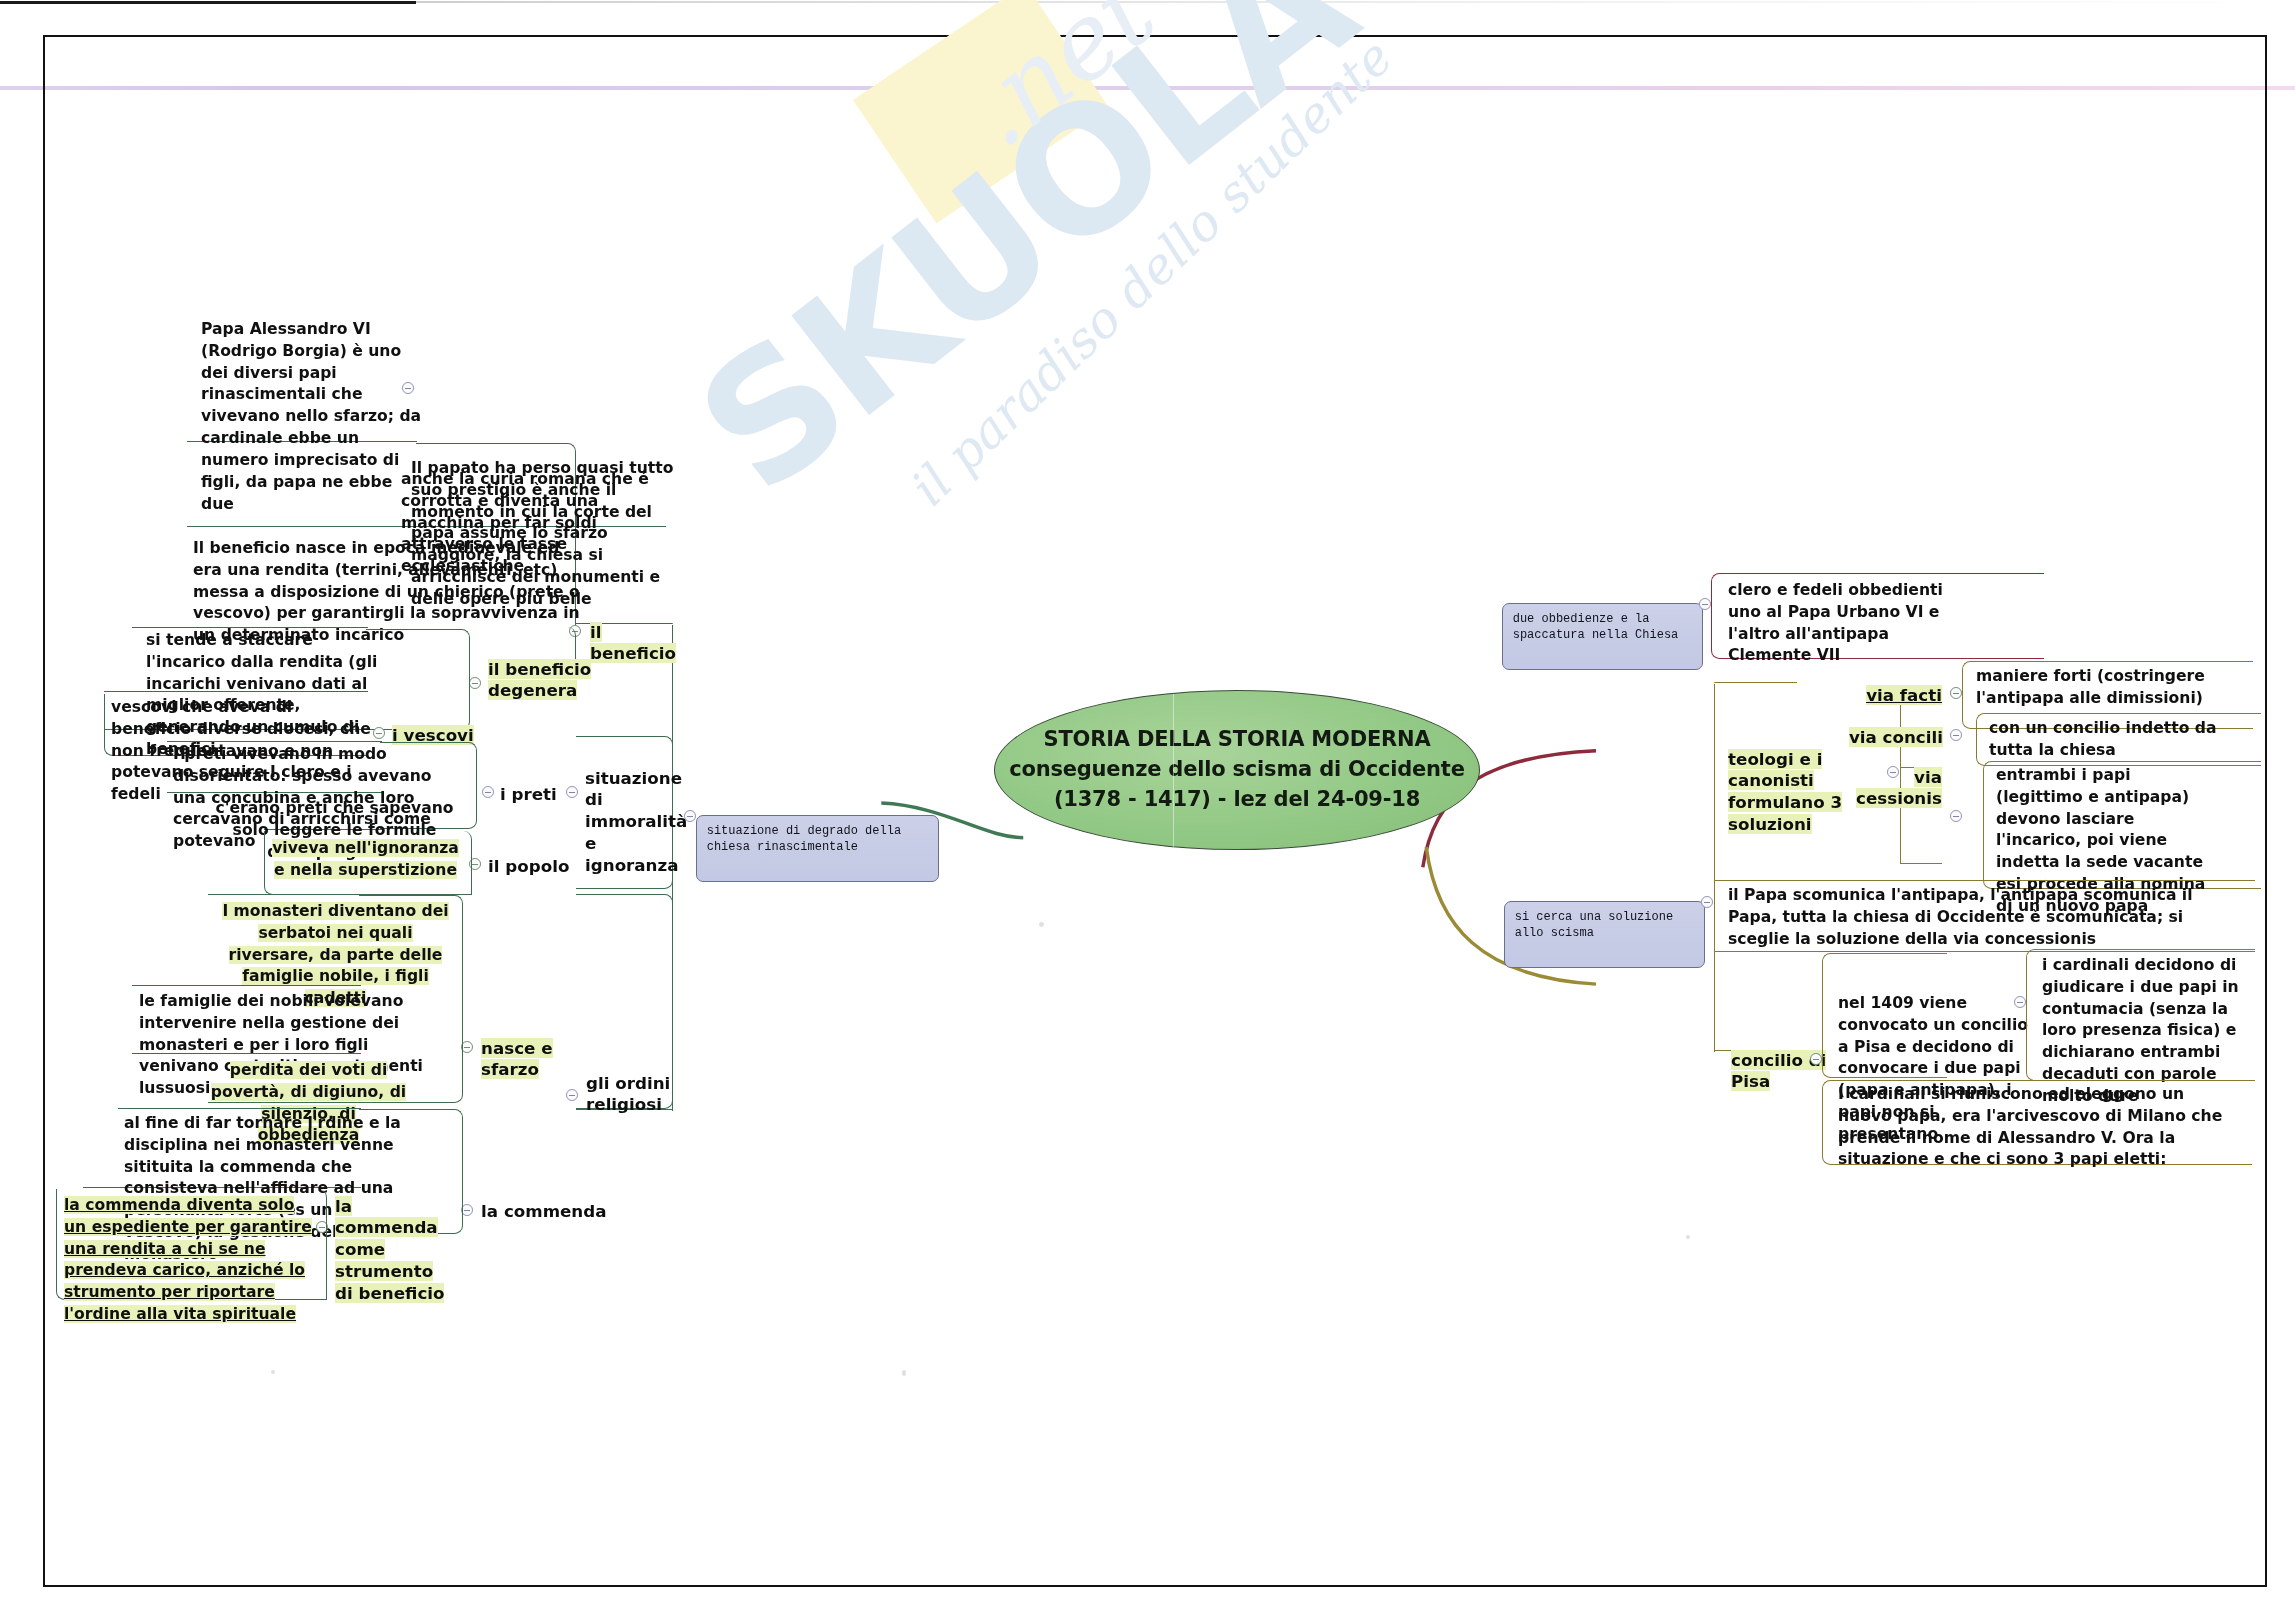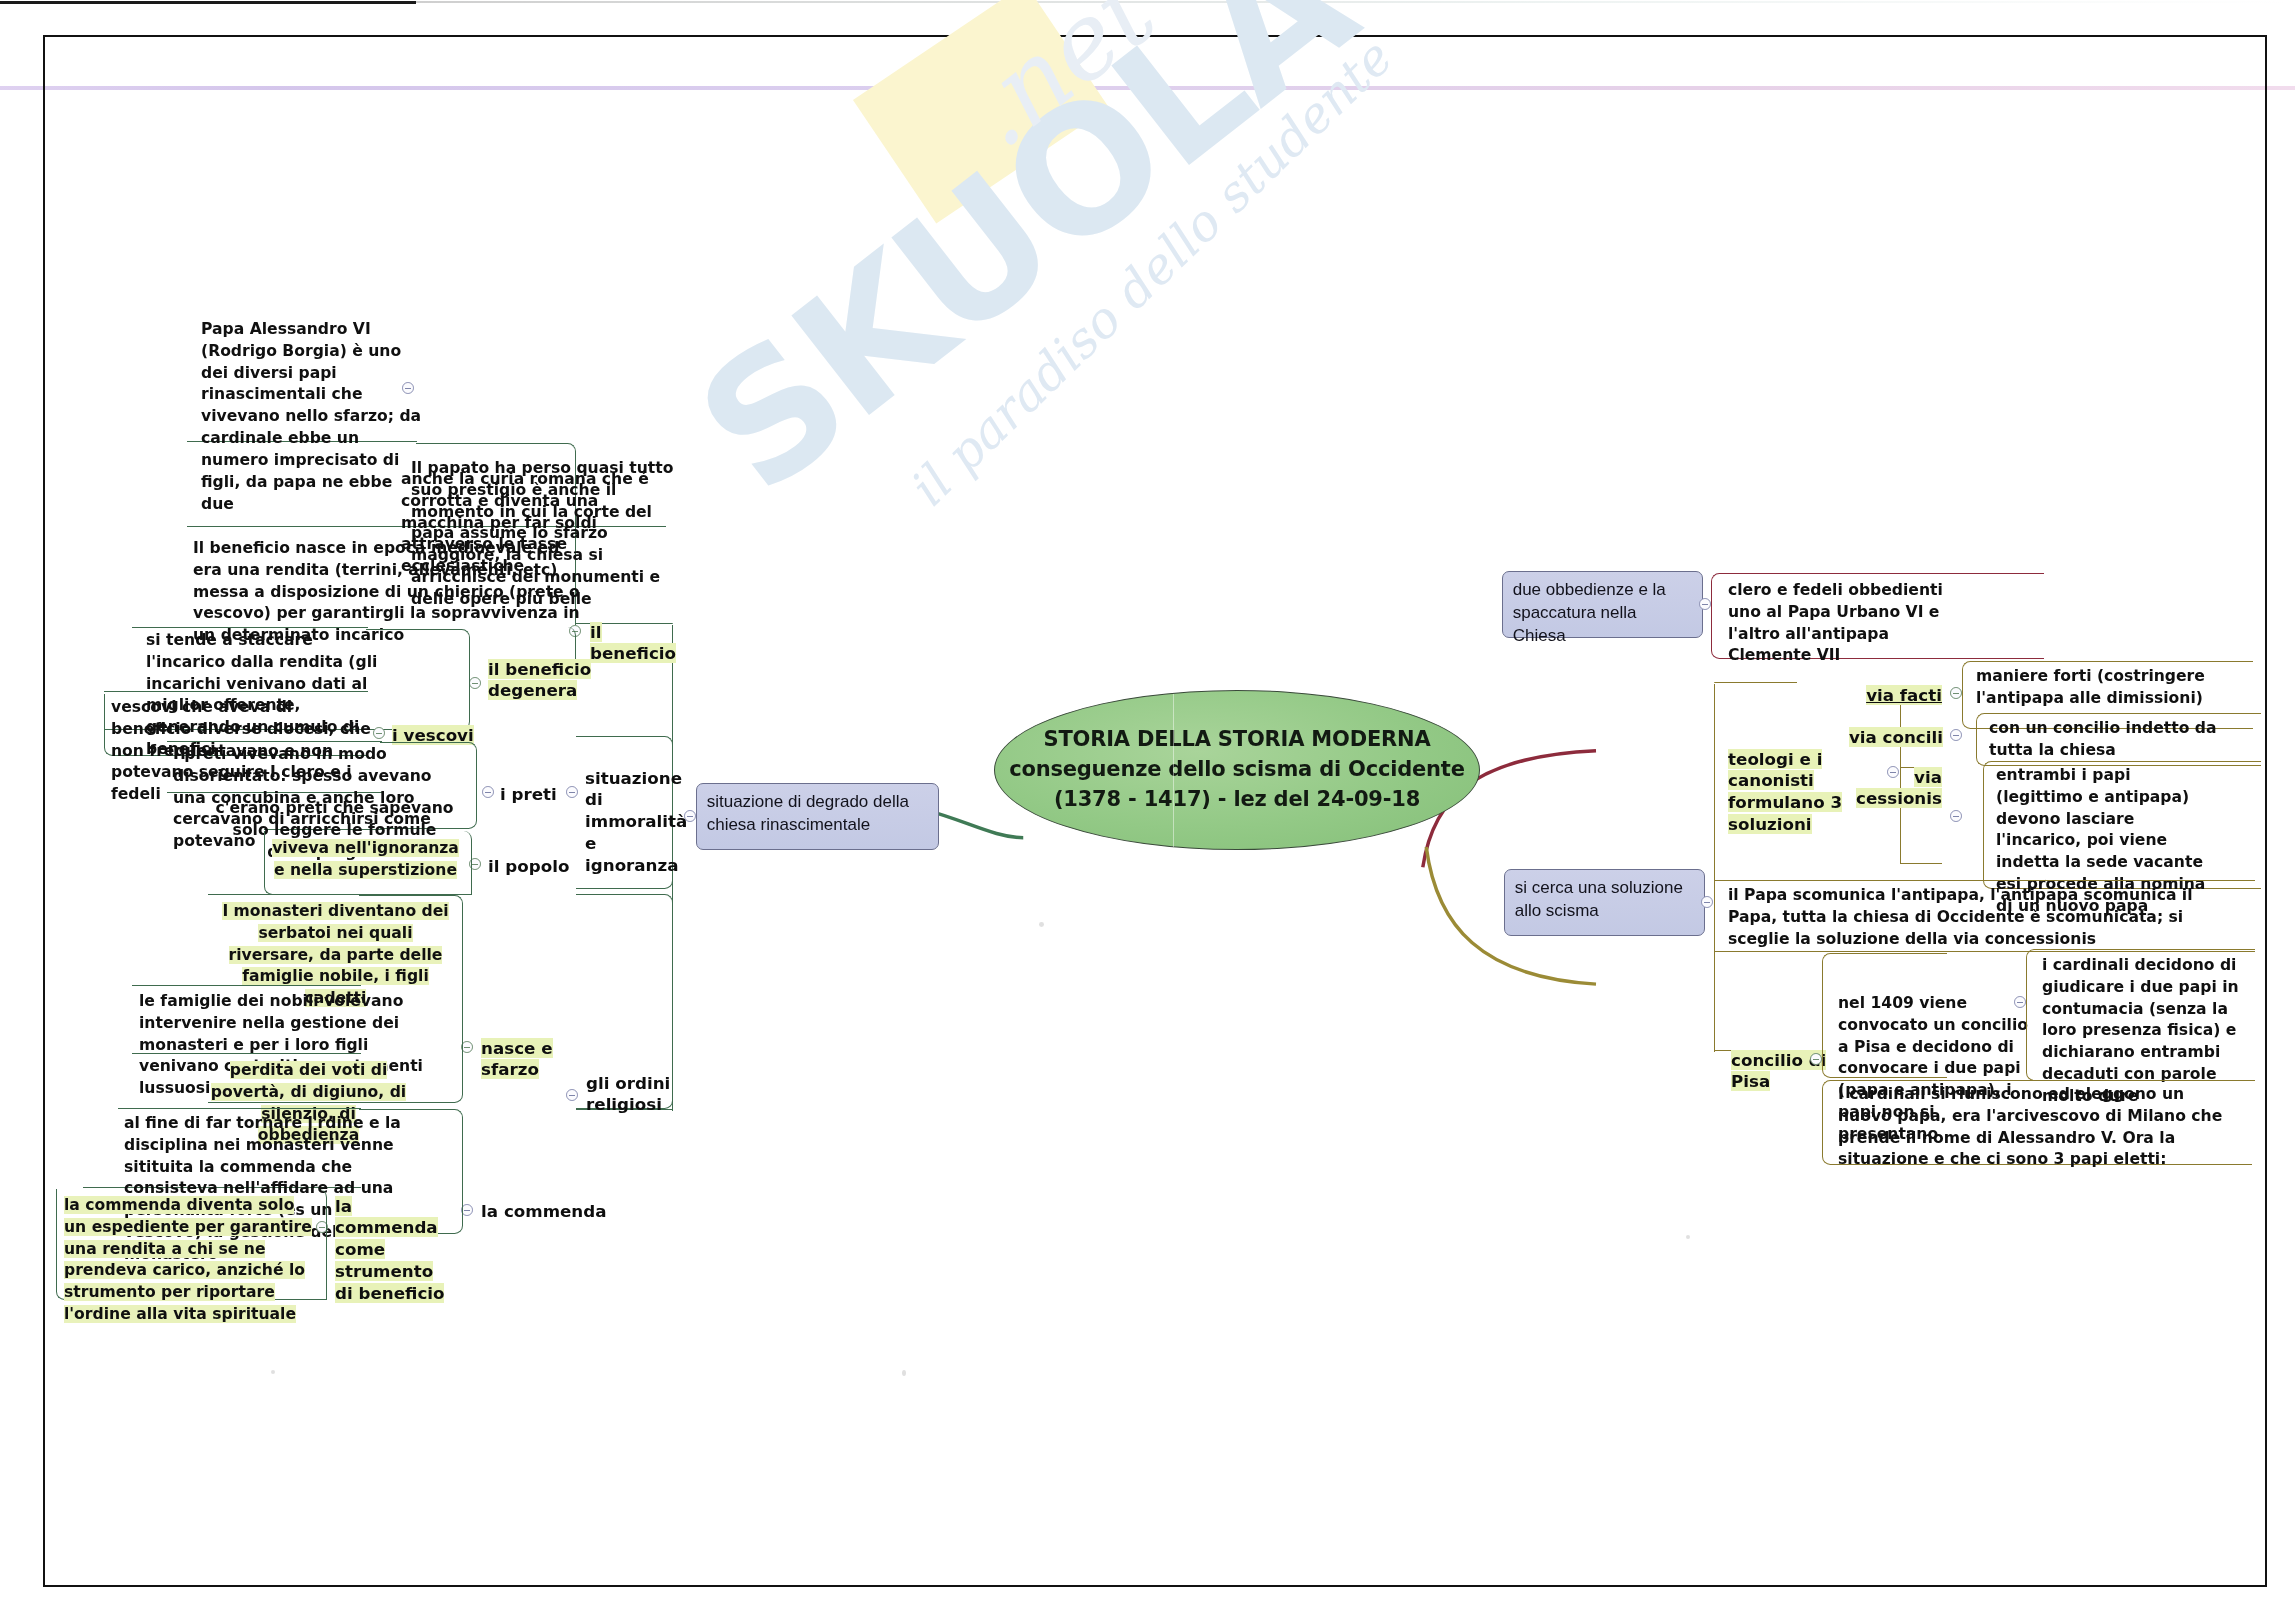--- a/index.html
+++ b/index.html
@@ -56,22 +56,23 @@
   }
   .central-seam{position:absolute;left:1173px;top:694px;width:1.4px;height:153px;
      background:rgba(255,255,255,.45);}
 
   
   .mainnode{
     position:absolute;
     background:linear-gradient(180deg,#ccd0e8 0%,#c3c9e4 100%);
     border:1.4px solid #6b6f8e;border-radius:7px;
     box-sizing:border-box;padding:7px 9.7px;
-    font-size:17px;line-height:1.34;color:#12121c;
-    font-family:Liberation Sans, sans-serif;
+    font-size:12px;line-height:1.34;color:#12121c;
+    font-family:Liberation Mono, monospace;
+    margin-top:32px;
   }
 
   
   .pill{
     position:absolute;font-size:16.7px;line-height:1.3;color:#0e0e0e;
     font-family:"DejaVu Sans", sans-serif;font-weight:600;
     padding:0.7px 2.1px;box-sizing:border-box;
   }
   .hl{background:#e8f2b8;box-decoration-break:clone;-webkit-box-decoration-break:clone;}
 
@@ -282,21 +283,21 @@
     <span>al fine di far tornare l'rdine e la disciplina nei monasteri venne sitituita la commenda che consisteva nell'affidare ad una personalità forte (es un vescovo) la gestione del monastero</span>
   </div>
 
   <div class="pill" style="left:333px;top:1195px;width:125px;text-align:left;">
     <span class="hl">la commenda</span><br>
     <span class="hl">come strumento</span><br>
     <span class="hl">di beneficio</span>
   </div>
   <div class="knob g" style="left:316px;top:1221px;"></div>
   <div class="brk green lbot rtop" style="left:56px;top:1189px;width:271px;height:111px;border-width:0 1.4px 1.4px 1.4px;"></div>
-  <div class="leaf" style="left:64px;top:1195px;width:257px;">
+  <div class="leaf" style="left:64px;top:1195px;width:257px;text-decoration:underline;">
     <span class="hl">la commenda diventa solo un espediente per garantire una rendita a chi se ne prendeva carico, anziché lo strumento per riportare l'ordine alla vita spirituale</span>
   </div>
 
   <div class="mainnode" style="left:1502px;top:571px;width:201px;height:67px;">
     <div>due obbedienze e la</div>
     <div>spaccatura nella Chiesa</div>
   </div>
   <div class="knob" style="left:1699px;top:598px;"></div>
   <div class="brk maroon ltop lbot" style="left:1711px;top:573px;width:333px;height:86px;border-width:1.4px 0 1.4px 1.4px;"></div>
   <div class="leaf" style="left:1728px;top:580px;width:229px;">

